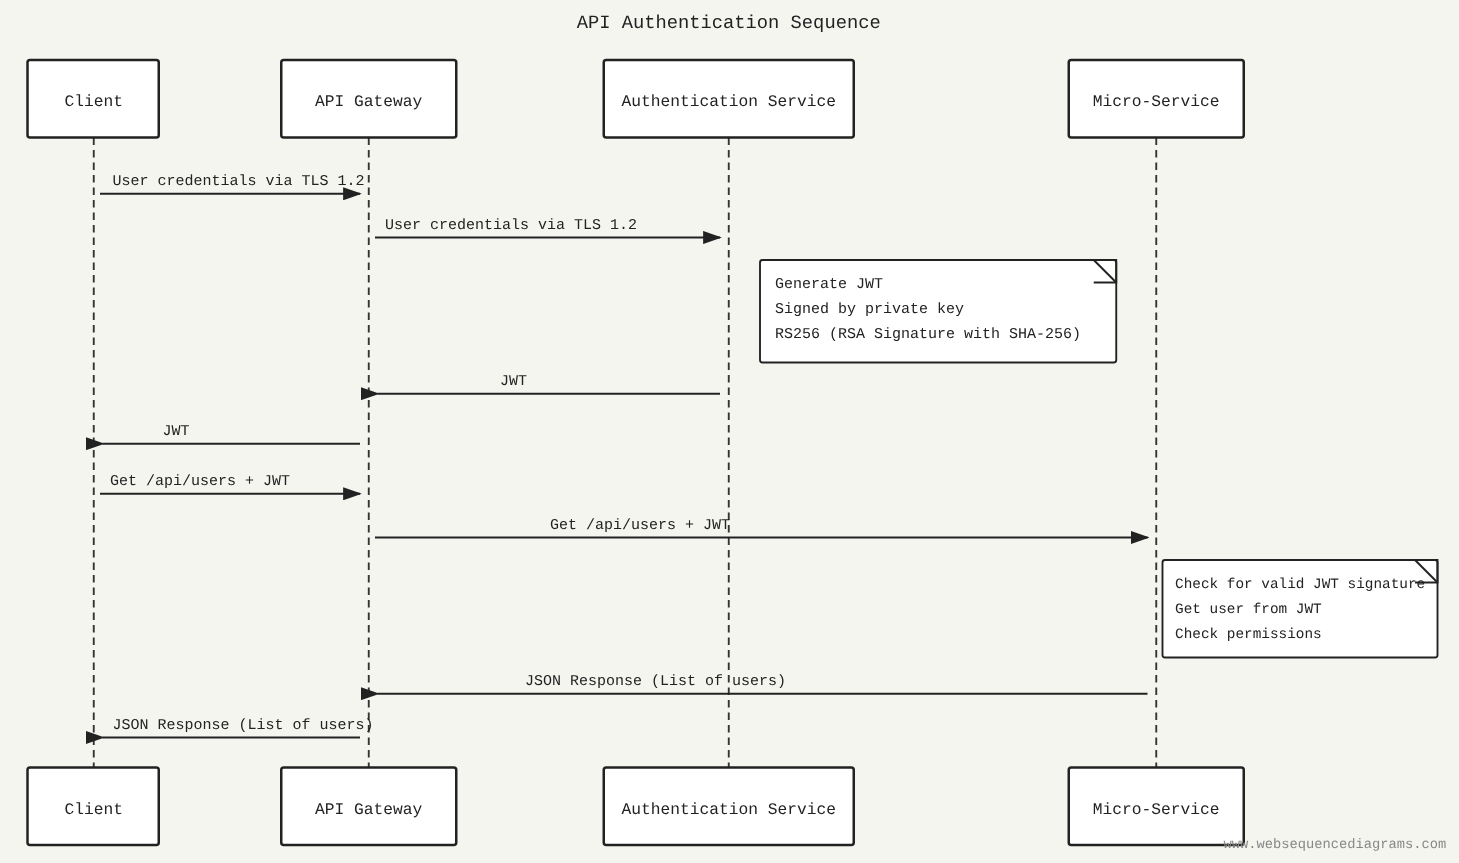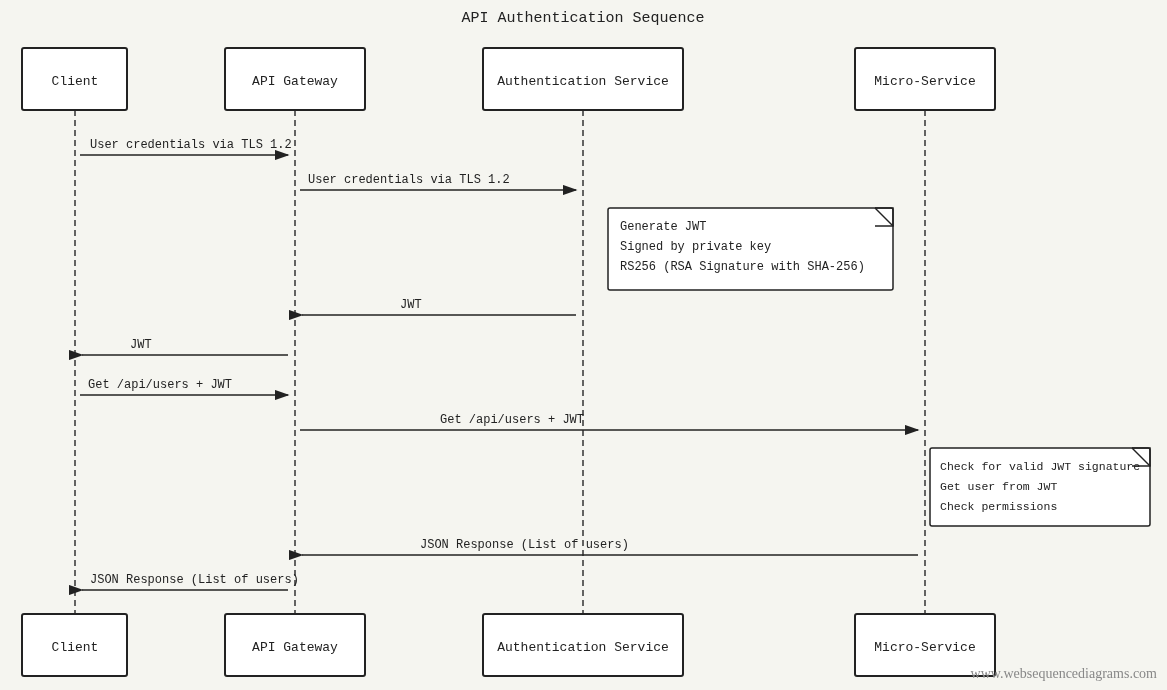--- a/index.html
+++ b/index.html
@@ -20,23 +20,23 @@
     svg {
       position: absolute;
       top: 0; left: 0;
       width: 1167px;
       height: 690px;
     }
     .watermark {
       position: absolute;
       bottom: 8px;
       right: 10px;
-      font-size: 14px;
+      font-size: 11px;
       color: #888;
-      font-family: Liberation Serif, serif;
+      font-family: Liberation Mono, monospace;
     }
   </style>
 </head>
 <body>
 
 <div id="diagram-container">
   <svg id="main-svg">
 
     <text x="583" y="22" text-anchor="middle" font-family="'Courier New', monospace" font-size="15" fill="#222">API Authentication Sequence</text>
 

